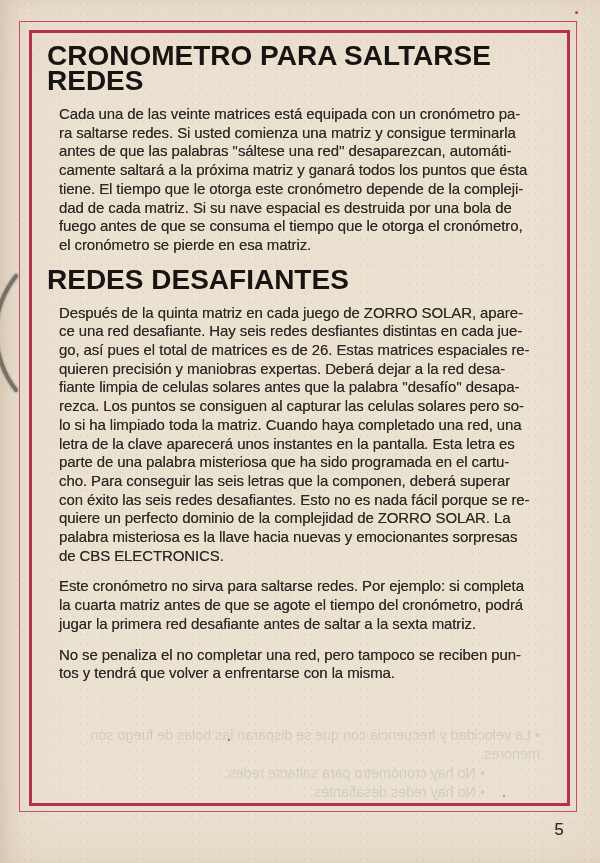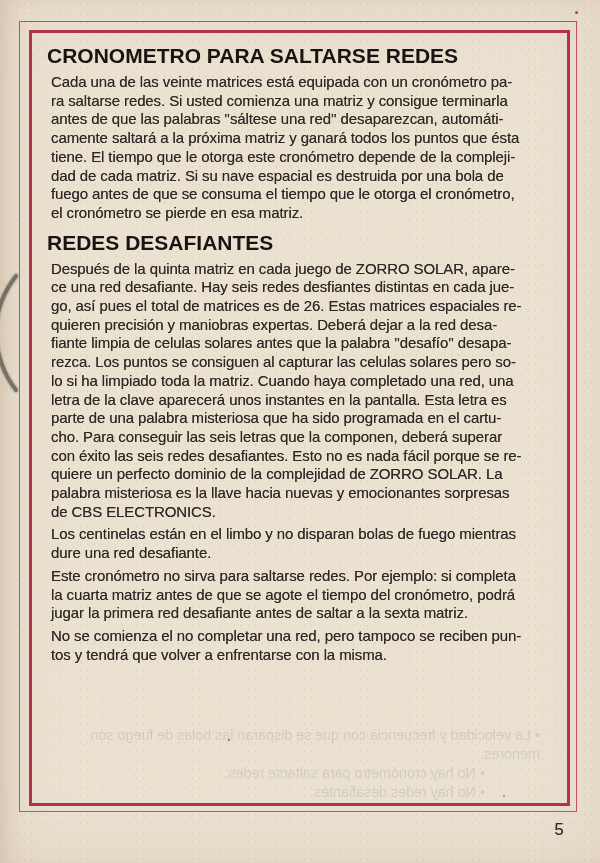--- a/index.html
+++ b/index.html
@@ -24,27 +24,27 @@
   .frame-inner{
     position:absolute;left:29px;top:30px;width:535px;height:770px;
     border:3px solid #b72f4f;
   }
   .content{
     position:absolute;left:47px;top:43px;width:514px;
     color:#2b2825;
   }
   .content h1{
     margin:0 0 5px 0;
-    font-size:21px;line-height:25px;
+    font-size:28px;line-height:25px;
     font-weight:bold;color:#171412;
     letter-spacing:0;
   }
   .content h1.h2{margin-top:7px;}
   .content p{
-    margin:4px;
+    margin:12px;
     font-size:15px;line-height:18.7px;
     letter-spacing:-0.1px;
     white-space:pre-line;
     text-shadow:0 0 0.4px rgba(43,40,37,0.65);
   }
   .ghost{
     position:absolute;left:62px;top:726px;width:478px;
     transform:scaleX(-1);
     opacity:0.16;
     color:#4d6270;
@@ -91,26 +91,24 @@
 fiante limpia de celulas solares antes que la palabra ''desafío'' desapa-
 rezca. Los puntos se consiguen al capturar las celulas solares pero so-
 lo si ha limpiado toda la matriz. Cuando haya completado una red, una
 letra de la clave aparecerá unos instantes en la pantalla. Esta letra es
 parte de una palabra misteriosa que ha sido programada en el cartu-
 cho. Para conseguir las seis letras que la componen, deberá superar
 con éxito las seis redes desafiantes. Esto no es nada fácil porque se re-
 quiere un perfecto dominio de la complejidad de ZORRO SOLAR. La
 palabra misteriosa es la llave hacia nuevas y emocionantes sorpresas
 de CBS ELECTRONICS.</p>
-    <p>Los centinelas están en el limbo y no disparan bolas de fuego mientras
-dure una red desafiante.</p>
     <p>Este cronómetro no sirva para saltarse redes. Por ejemplo: si completa
 la cuarta matriz antes de que se agote el tiempo del cronómetro, podrá
 jugar la primera red desafiante antes de saltar a la sexta matriz.</p>
-    <p>No se comienza el no completar una red, pero tampoco se reciben pun-
+    <p>No se penaliza el no completar una red, pero tampoco se reciben pun-
 tos y tendrá que volver a enfrentarse con la misma.</p>
   </div>
 
   <div class="ghost">
     <div>• La velocidad y frecuencia con que se disparan las bolas de fuego son</div>
     <div>menores.</div>
     <div class="indent">• No hay cronómetro para saltarse redes.</div>
     <div class="indent">• No hay redes desafiantes.</div>
   </div>
 

